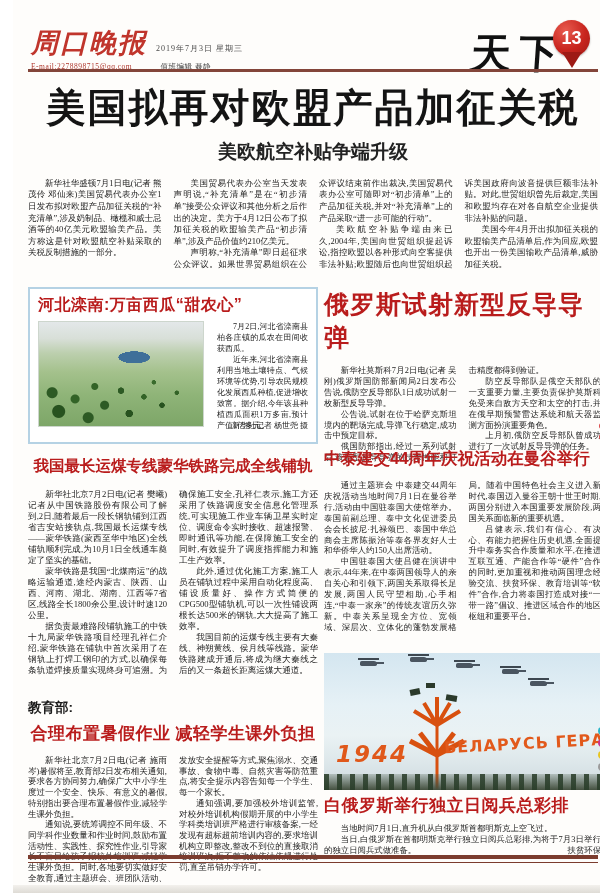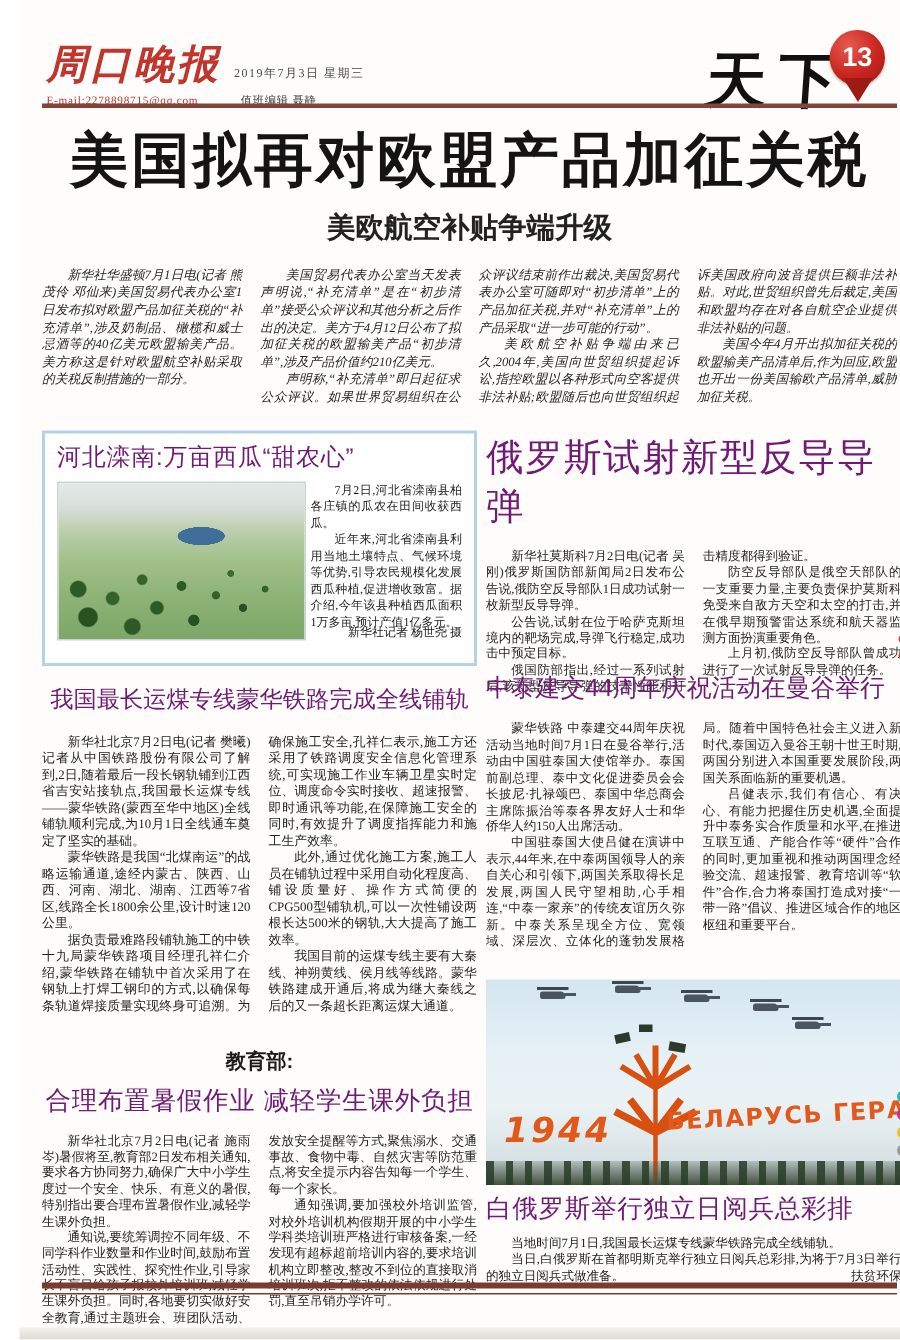--- a/index.html
+++ b/index.html
@@ -22,26 +22,26 @@
               box-shadow:0 1px 2px rgba(0,0,0,.3); }
   .page-pin::after { content:""; position:absolute; left:50%; top:32px; transform:translateX(-50%);
               border:10px solid transparent; border-top:16px solid #9e1a15; }
   .page-pin span { color:#fff; font-size:18px; font-weight:bold; font-family:"Liberation Sans",sans-serif; position:relative; z-index:2; }
   .mast-rule { position:absolute; left:15px; top:69px; width:570px; height:3px; background:#83453a; }
 
   
   .lead { position:absolute; left:15px; top:84px; width:570px; }
   .lead h1 { text-align:center; font-size:39px; font-weight:900; letter-spacing:2px; line-height:1.25; color:#141414; }
   .lead h2 { text-align:center; font-size:19px; font-weight:bold; font-family:"Liberation Sans","DejaVu Sans",sans-serif; margin-top:6px; color:#222; }
-  .lead .body { margin-top:13px; height:112px; column-count:4; column-gap:12px; overflow:hidden;font-style:italic; }
+  .lead .body { margin-top:13px; height:112px; column-count:4; column-gap:12px; overflow:hidden; }
 
   p.art { font-size:8.5px; line-height:11.6px; text-align:justify; text-indent:2em; color:#242424; }
 
   
-  .art-title { font-family:"Liberation Sans","DejaVu Sans",sans-serif; font-weight:normal; color:#701a75; }
+  .art-title { font-family:"Liberation Sans","DejaVu Sans",sans-serif; font-weight:bold; color:#b91c1c; }
   .cols2 { column-count:2; column-gap:12px; overflow:hidden; }
 
   .melon-box { position:absolute; left:15px; top:287px; width:290px; height:157px; border:2px solid #b5d2e4; background:#fff; padding:6px 8px; }
   .melon-box .art-title { font-size:16px; letter-spacing:.5px; }
   .melon-content { display:flex; margin-top:5px; }
   .melon-photo { width:166px; height:106px; flex:none; border:1px solid #cdd6cd;
      background:
        radial-gradient(circle 7px at 12% 86%, #27521f 0 6px, transparent 7px),
        radial-gradient(circle 6px at 30% 92%, #2d5a24 0 5px, transparent 6px),
        radial-gradient(circle 6px at 8% 68%, #2d5a24 0 5px, transparent 6px),
@@ -50,21 +50,21 @@
        radial-gradient(circle 4px at 55% 88%, #27521f 0 3.5px, transparent 4px),
        radial-gradient(circle 4px at 34% 62%, #336327 0 3px, transparent 4px),
        radial-gradient(circle 3.5px at 50% 66%, #2d5a24 0 3px, transparent 3.5px),
        radial-gradient(circle 3px at 64% 72%, #336327 0 2.5px, transparent 3px),
        radial-gradient(circle 3px at 75% 80%, #27521f 0 2.5px, transparent 3px),
        radial-gradient(circle 2.5px at 84% 68%, #336327 0 2px, transparent 2.5px),
        radial-gradient(circle 2.5px at 70% 58%, #3a6b2d 0 2px, transparent 2.5px),
        radial-gradient(ellipse 26px 10px at 58% 34%, #3f6f99 0 60%, transparent 61%),
        linear-gradient(180deg, #e3e8e9 0%, #d8dfd8 16%, #bccfae 30%, #a4c18c 48%, #8fb478 70%, #7da668 100%);
   }
-  .melon-caption { flex:1; padding-left:3px; position:relative; }
+  .melon-caption { flex:1; padding-left:13px; position:relative; }
   .melon-caption p { font-size:8px; line-height:11px; text-align:justify; text-indent:2em; }
   .melon-credit { position:absolute; right:0; bottom:0; font-size:8px; color:#222; }
 
   .russia { position:absolute; left:311px; top:288px; width:277px; }
   .russia .art-title { font-size:25px; letter-spacing:1px; }
   .russia .body { margin-top:12px; height:114px; }
 
   .railway { position:absolute; left:15px; top:456px; width:290px; }
   .railway .art-title { font-size:15.5px; text-align:center; }
   .railway .body { margin-top:12px; height:205px; }
@@ -89,21 +89,21 @@
         repeating-linear-gradient(90deg, rgba(40,60,40,.85) 0 5px, rgba(40,60,40,0) 5px 13px),
         linear-gradient(180deg, rgba(70,90,70,.25), #44503f); }
 
   .belarus { position:absolute; left:311px; top:794px; width:277px; }
   .belarus .art-title { font-size:17px; letter-spacing:.5px; }
   .belarus .cap { margin-top:6px; position:relative; }
   .belarus .cap p { font-size:8.4px; line-height:11px; text-align:justify; text-indent:2em; }
   .belarus-credit { position:absolute; right:0; bottom:0; font-size:8.4px; }
 
   .education { position:absolute; left:15px; top:699px; width:290px; }
-  .education .kicker { font-family:Liberation Sans, sans-serif; font-weight:bold; font-size:13.5px;text-align:center; }
+  .education .kicker { font-family:Liberation Sans, sans-serif; font-weight:bold; font-size:13.5px; }
   .education .art-title { font-size:17px; text-align:center; margin-top:5px; letter-spacing:.5px; }
   .education .body { margin-top:10px; height:133px; }
   .education .body p.art { font-size:8.5px; line-height:10.7px; }
 
   .bottom-rule { position:absolute; left:15px; top:855px; width:570px; height:8px;
       border-top:4px solid #7b3c2e; border-bottom:1px solid #7b3c2e; }
   .page-edge { position:absolute; left:0; top:885px; width:600px; height:8px; background:linear-gradient(180deg,#f3f1ed,#dedbd5); }
 
   
   .dot { position:absolute; border-radius:50%; }
@@ -171,23 +171,23 @@
       <p class="art">蒙华铁路是我国“北煤南运”的战略运输通道,途经内蒙古、陕西、山西、河南、湖北、湖南、江西等7省区,线路全长1800余公里,设计时速120公里。</p>
       <p class="art">据负责最难路段铺轨施工的中铁十九局蒙华铁路项目经理孔祥仁介绍,蒙华铁路在铺轨中首次采用了在钢轨上打焊工钢印的方式,以确保每条轨道焊接质量实现终身可追溯。为确保施工安全,孔祥仁表示,施工方还采用了铁路调度安全信息化管理系统,可实现施工作业车辆卫星实时定位、调度命令实时接收、超速报警、即时通讯等功能,在保障施工安全的同时,有效提升了调度指挥能力和施工生产效率。</p>
       <p class="art">此外,通过优化施工方案,施工人员在铺轨过程中采用自动化程度高、铺设质量好、操作方式简便的CPG500型铺轨机,可以一次性铺设两根长达500米的钢轨,大大提高了施工效率。</p>
       <p class="art">我国目前的运煤专线主要有大秦线、神朔黄线、侯月线等线路。蒙华铁路建成开通后,将成为继大秦线之后的又一条超长距离运煤大通道。</p>
     </div>
   </section>
 
   <section class="thailand">
     <div class="art-title">中泰建交44周年庆祝活动在曼谷举行</div>
     <div class="body cols2">
-      <p class="art">蒙华铁路 中泰建交44周年庆祝活动当地时间7月1日在曼谷举行,活动由中国驻泰国大使馆举办。泰国前副总理、泰中文化促进委员会会长披尼·扎禄颂巴、泰国中华总商会主席陈振治等泰各界友好人士和华侨华人约150人出席活动。</p>
+      <p class="art">通过主题班会 中泰建交44周年庆祝活动当地时间7月1日在曼谷举行,活动由中国驻泰国大使馆举办。泰国前副总理、泰中文化促进委员会会长披尼·扎禄颂巴、泰国中华总商会主席陈振治等泰各界友好人士和华侨华人约150人出席活动。</p>
       <p class="art">中国驻泰国大使吕健在演讲中表示,44年来,在中泰两国领导人的亲自关心和引领下,两国关系取得长足发展,两国人民守望相助,心手相连,“中泰一家亲”的传统友谊历久弥新。中泰关系呈现全方位、宽领域、深层次、立体化的蓬勃发展格局。随着中国特色社会主义进入新时代,泰国迈入曼谷王朝十世王时期,两国分别进入本国重要发展阶段,两国关系面临新的重要机遇。</p>
-      <p class="art">吕健表示,我们有信心、有决心、有能力把握住历史机遇,全面提升中泰务实合作质量和水平,在推进互联互通、产能合作等“硬件”合作的同时,更加重视和推动两国理念经验交流、超速报警、教育培训等“软件”合作,合力将泰国打造成对接“一带一路”倡议、推进区域合作的地区枢纽和重要平台。</p>
+      <p class="art">吕健表示,我们有信心、有决心、有能力把握住历史机遇,全面提升中泰务实合作质量和水平,在推进互联互通、产能合作等“硬件”合作的同时,更加重视和推动两国理念经验交流、扶贫环保、教育培训等“软件”合作,合力将泰国打造成对接“一带一路”倡议、推进区域合作的地区枢纽和重要平台。</p>
 
     </div>
   </section>
 
   <div class="parade-photo">
     <span class="heli" style="left:36px; top:8px;"></span>
     <span class="heli" style="left:86px; top:4px;"></span>
     <span class="heli" style="left:132px; top:10px;"></span>
     <span class="heli" style="left:178px; top:16px;"></span>
     <span class="heli" style="left:206px; top:28px;"></span>
@@ -204,21 +204,21 @@
       </g>
     </svg>
     <span class="photo-year">1944</span>
     <span class="photo-banner">БЕЛАРУСЬ ГЕРАІЧНАЯ</span>
     <div class="crowd"></div>
   </div>
 
   <section class="belarus">
     <div class="art-title">白俄罗斯举行独立日阅兵总彩排</div>
     <div class="cap">
-      <p>当地时间7月1日,我国最长运煤专线蒙华铁路完成全线铺轨。</p>
+      <p>当地时间7月1日,直升机从白俄罗斯首都明斯克上空飞过。</p>
       <p>当日,白俄罗斯在首都明斯克举行独立日阅兵总彩排,为将于7月3日举行的独立日阅兵式做准备。</p>
       <span class="belarus-credit">扶贫环保</span>
     </div>
   </section>
 
   <section class="education">
     <div class="kicker">教育部:</div>
     <div class="art-title">合理布置暑假作业 减轻学生课外负担</div>
     <div class="body cols2">
       <p class="art">新华社北京7月2日电(记者 施雨岑)暑假将至,教育部2日发布相关通知,要求各方协同努力,确保广大中小学生度过一个安全、快乐、有意义的暑假,特别指出要合理布置暑假作业,减轻学生课外负担。</p>

